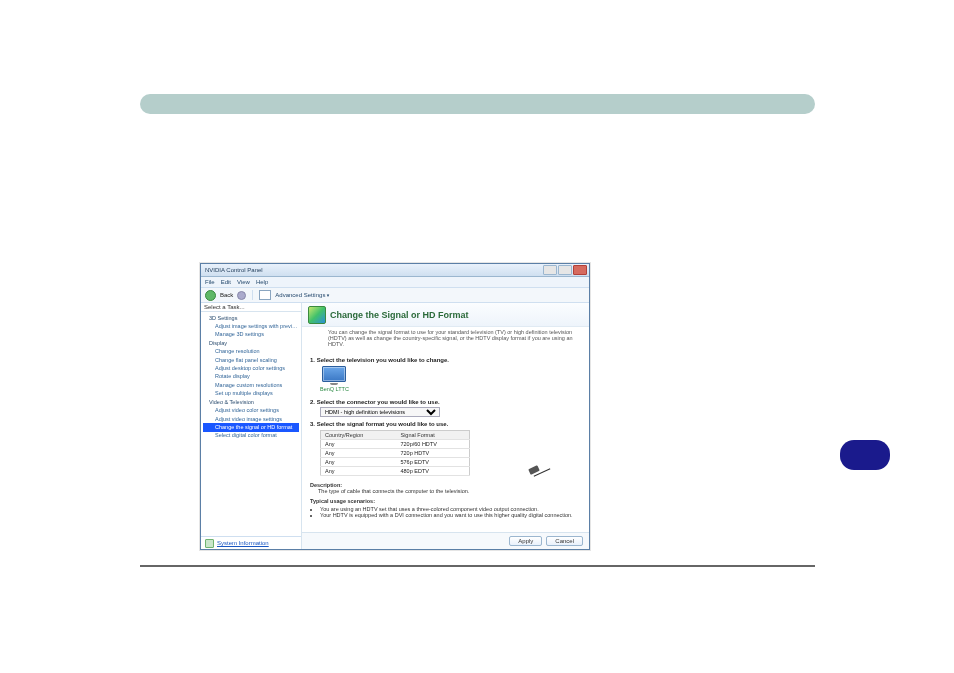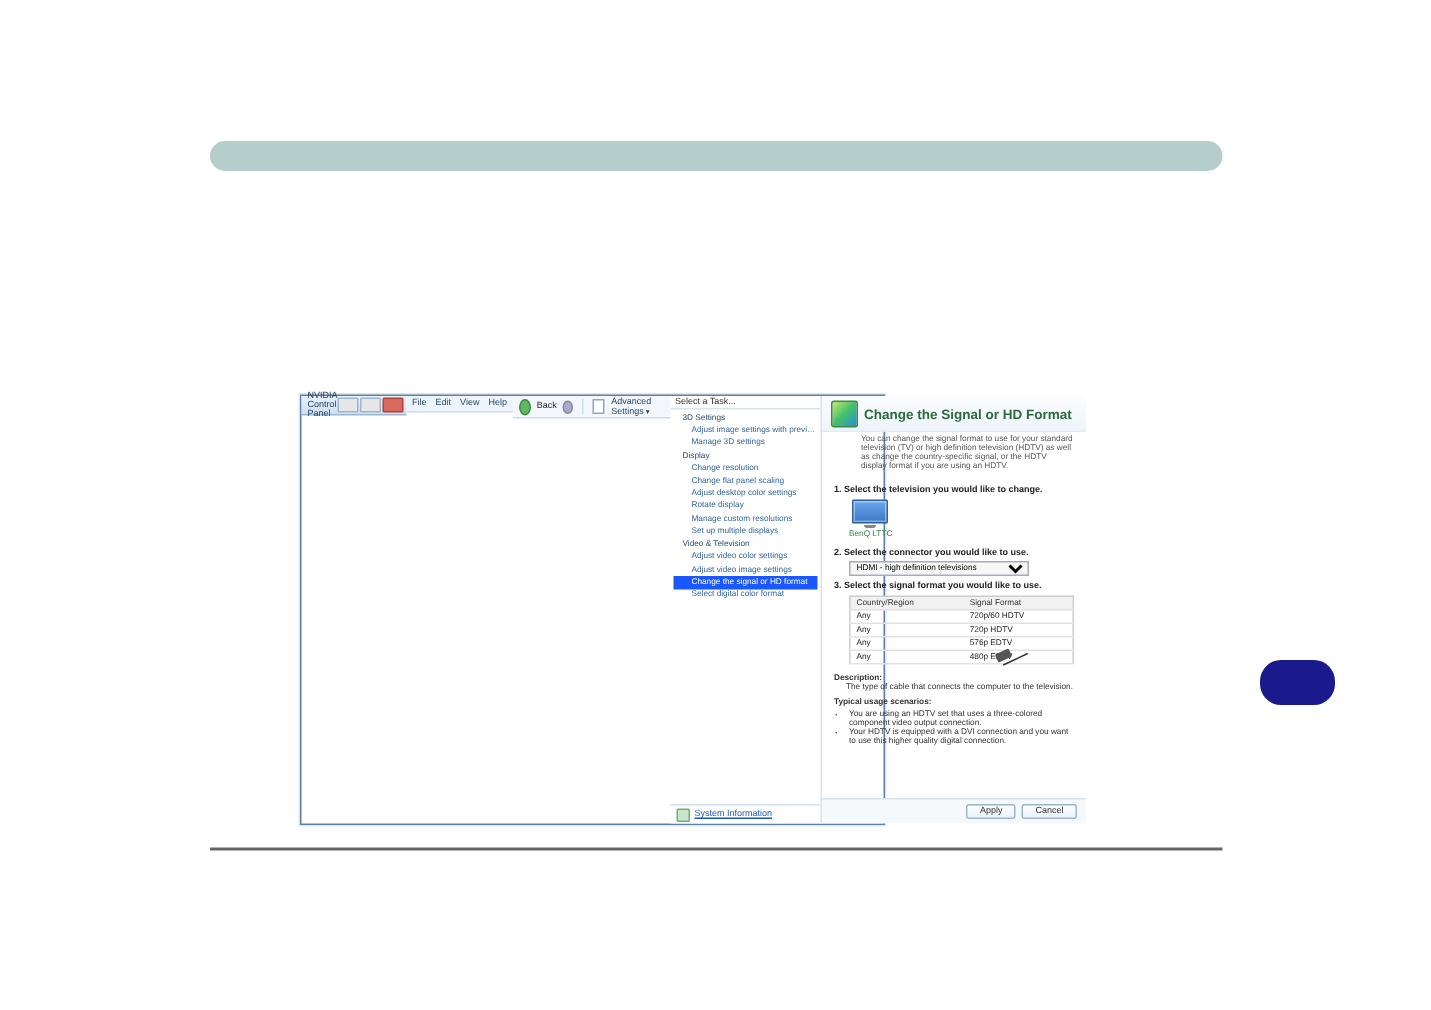--- a/index.html
+++ b/index.html
@@ -43,21 +43,21 @@
     top: 263px;
     left: 200px;
     width: 388px;
     height: 285px;
     border: 1px solid #5b7fa6;
     background: #fff;
     box-shadow: 0 0 0 1px rgba(0,0,0,.1);
     font-size: 6px;
     color: #222;
     display: flex;
-    flex-direction: row;
+    flex-direction: column;
   }
   .titlebar {
     height: 12px;
     background: linear-gradient(#e9f1fb,#cfdff0);
     border-bottom: 1px solid #9bb6cf;
     display: flex;
     align-items: center;
     justify-content: space-between;
     padding: 0 2px;
   }

